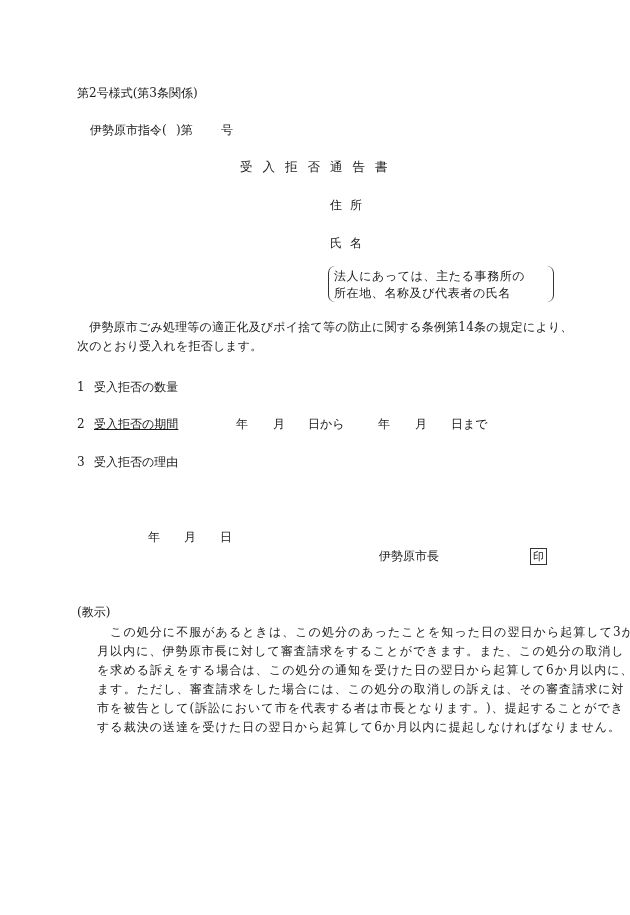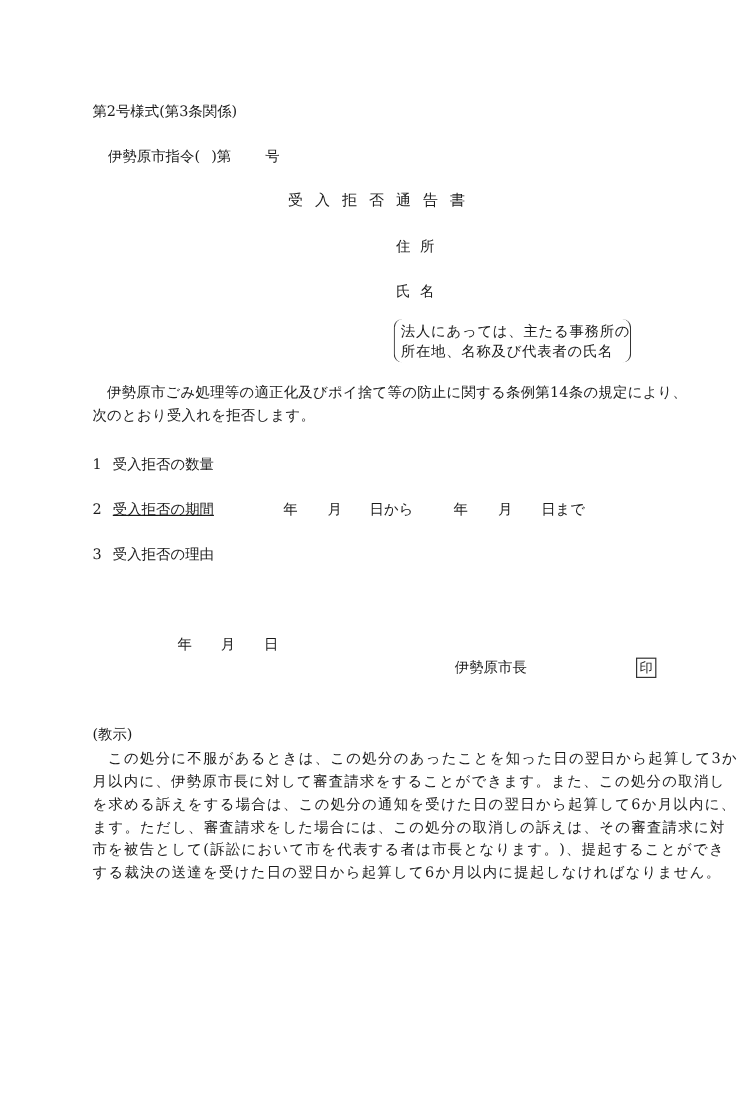--- a/index.html
+++ b/index.html
@@ -8,25 +8,26 @@
       font-family: "DejaVu Serif", "Liberation Serif", serif;
       color: #1a1a1a; font-size: 12px;
     }
     .abs { position: absolute; white-space: nowrap; line-height: 1; }
     .title { letter-spacing: 10px; font-size: 12.5px; }
     .spaced { letter-spacing: 6px; }
     .paren-box {
       position: absolute; left: 328px; top: 266px; width: 196px; height: 36px;
       border-left: 1.2px solid #333; border-right: 1.2px solid #333;
       border-radius: 7px;
+      padding-left: 28px;
     }
     .paren-box .ln { position: absolute; left: 5px; font-size: 12px; letter-spacing: 0.6px; line-height: 1; white-space: nowrap; }
     .para { position: absolute; left: 77px; width: 480px; font-size: 12px; line-height: 19px; }
     .para .ln { display: block; white-space: nowrap; letter-spacing: 0.2px; }
-    .notice .ln { letter-spacing: 1.05px; }
+    .notice .ln { letter-spacing: 1.05px; margin-left: 20px; }
     .seal {
       position: absolute; left: 530px; top: 548px; width: 15px; height: 15px;
       border: 1px solid #333; font-size: 11px; line-height: 15px; text-align: center;
     }
   </style>
 </head>
 <body>
 
 <div>
 

